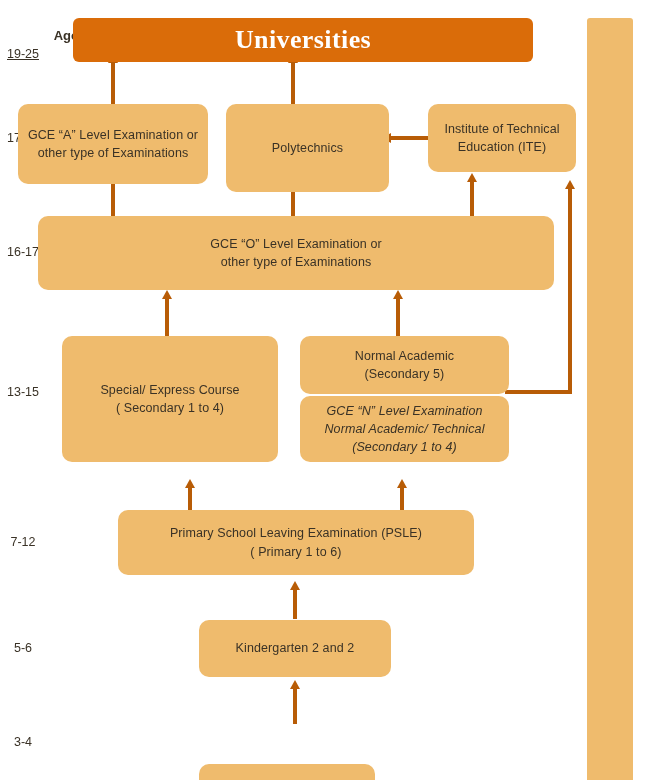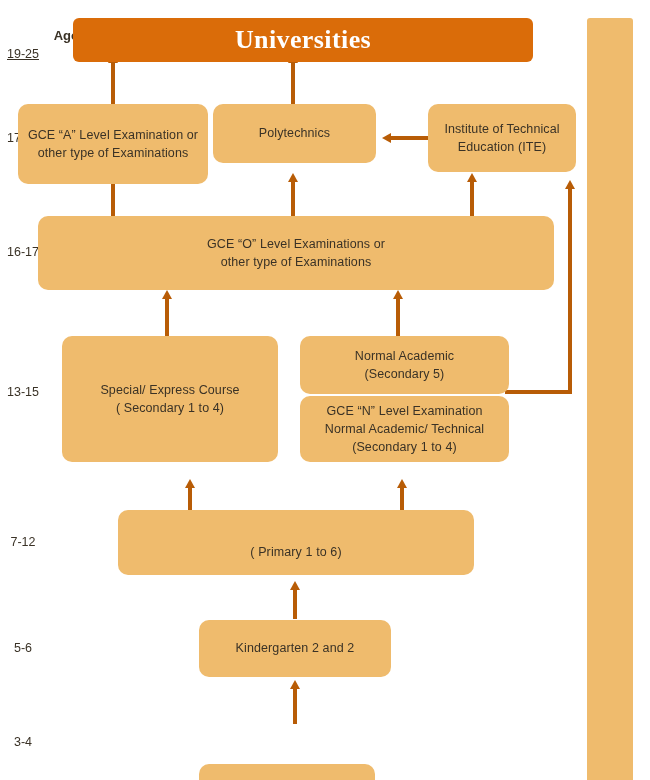--- a/index.html
+++ b/index.html
@@ -155,63 +155,63 @@
     <span>Universities</span>
   </div>
 
   <div class="node" style="left:18px; top:104px; width:190px; height:80px;">
     <span>
       <span>GCE “A” Level Examination or</span><br>
       <span>other type of Examinations</span>
     </span>
   </div>
 
-  <div class="node" style="left:213px; top:104px; width:163px; height:59px;">
+  <div class="node" style="left:226px; top:104px; width:163px; height:88px;">
     <span>Polytechnics</span>
   </div>
 
   <div class="node" style="left:428px; top:104px; width:148px; height:68px;">
     <span>
       <span>Institute of Technical</span><br>
       <span>Education (ITE)</span>
     </span>
   </div>
 
   <div class="node" style="left:38px; top:216px; width:516px; height:74px;">
     <span>
-      <span>GCE “O” Level Examinations or</span><br>
+      <span>GCE “O” Level Examination or</span><br>
       <span>other type of Examinations</span>
     </span>
   </div>
 
   <div class="node" style="left:62px; top:336px; width:216px; height:126px;align-items:center;">
     <span>
       <span>Special/ Express Course</span><br>
       <span>( Secondary 1 to 4)</span>
     </span>
   </div>
 
   <div class="node" style="left:300px; top:336px; width:209px; height:58px;">
     <span>
       <span>Normal Academic</span><br>
       <span>(Secondary 5)</span>
     </span>
   </div>
 
-  <div class="node" style="left:300px; top:396px; width:209px; height:66px;">
+  <div class="node" style="left:300px; top:396px; width:209px; height:66px;font-style:italic;">
     <span>
       <span>GCE “N” Level Examination</span><br>
       <span>Normal Academic/ Technical</span><br>
       <span>(Secondary 1 to 4)</span>
     </span>
   </div>
 
   <div class="node" style="left:118px; top:510px; width:356px; height:65px;">
     <span>
-      <br>
+      <span>Primary School Leaving Examination (PSLE)</span><br>
       <span>( Primary 1 to 6)</span>
     </span>
   </div>
 
   <div class="node" style="left:199px; top:620px; width:192px; height:57px;">
     <span>Kindergarten 2 and 2</span>
   </div>
 
   <div class="node" style="left:199px; top:764px; width:176px; height:52px;font-style:italic;">
     <span>Nursery 1 and 2</span>

